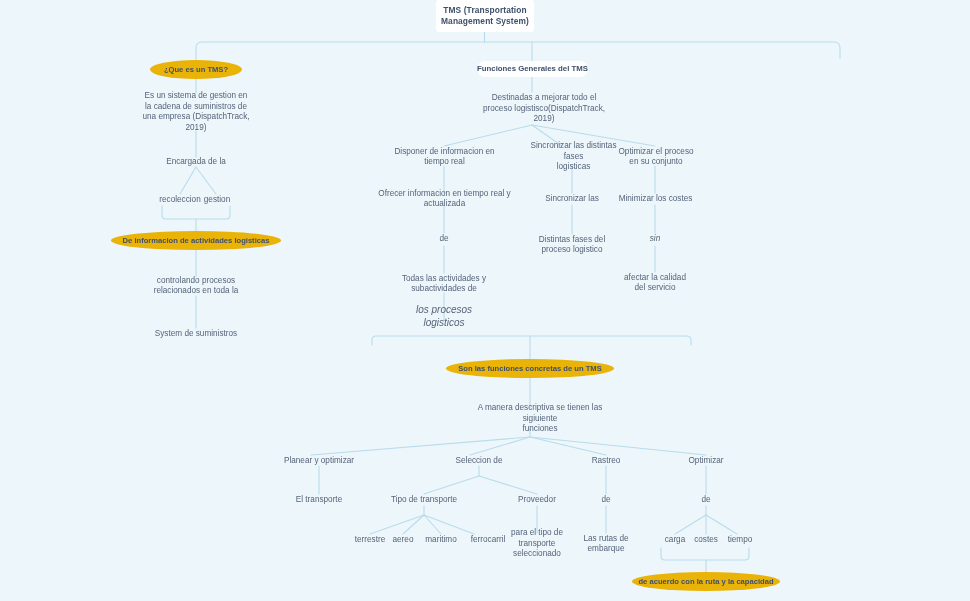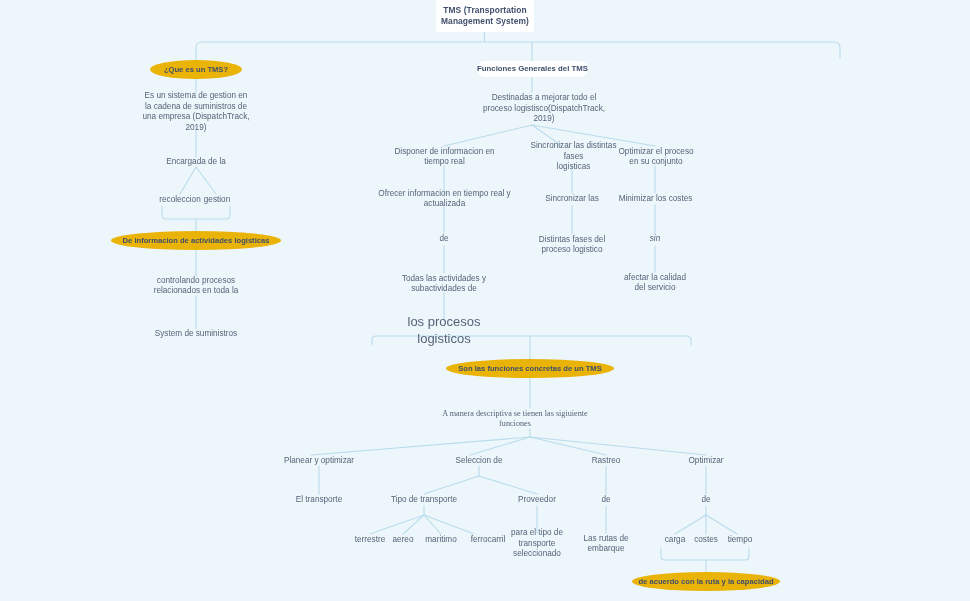--- a/index.html
+++ b/index.html
@@ -197,25 +197,25 @@
 proceso logistico</div>
 
   <div class="node plain" style="left:641px;top:233px;width:28px;height:12px;font-style:italic;">sin</div>
 
   <div class="node plain" style="left:399px;top:273px;width:90px;height:22px;">Todas las actividades y
 subactividades de</div>
 
   <div class="node plain" style="left:618px;top:272px;width:74px;height:22px;">afectar la calidad
 del servicio</div>
 
-  <div class="node plain" style="left:396px;top:324px;width:96px;height:14px;font-size:13px;">los procesos logisticos</div>
+  <div class="node plain" style="left:396px;top:310px;width:96px;height:14px;font-size:10px;font-style:italic;">los procesos logisticos</div>
 
   <div class="node ellipse" style="left:446px;top:359px;width:168px;height:19px;">Son las funciones concretas de un TMS</div>
 
-  <div class="node plain" style="left:439px;top:408px;width:152px;height:22px;font-family:Liberation Serif, serif;">A manera descriptiva se tienen las sigiuiente
+  <div class="node plain" style="left:464px;top:408px;width:152px;height:22px;">A manera descriptiva se tienen las sigiuiente
 funciones</div>
 
   <div class="node plain" style="left:282px;top:455px;width:74px;height:12px;">Planear y optimizar</div>
 
   <div class="node plain" style="left:444px;top:455px;width:70px;height:12px;">Seleccion de</div>
 
   <div class="node plain" style="left:582px;top:455px;width:48px;height:12px;">Rastreo</div>
 
   <div class="node plain" style="left:680px;top:455px;width:52px;height:12px;">Optimizar</div>
 

